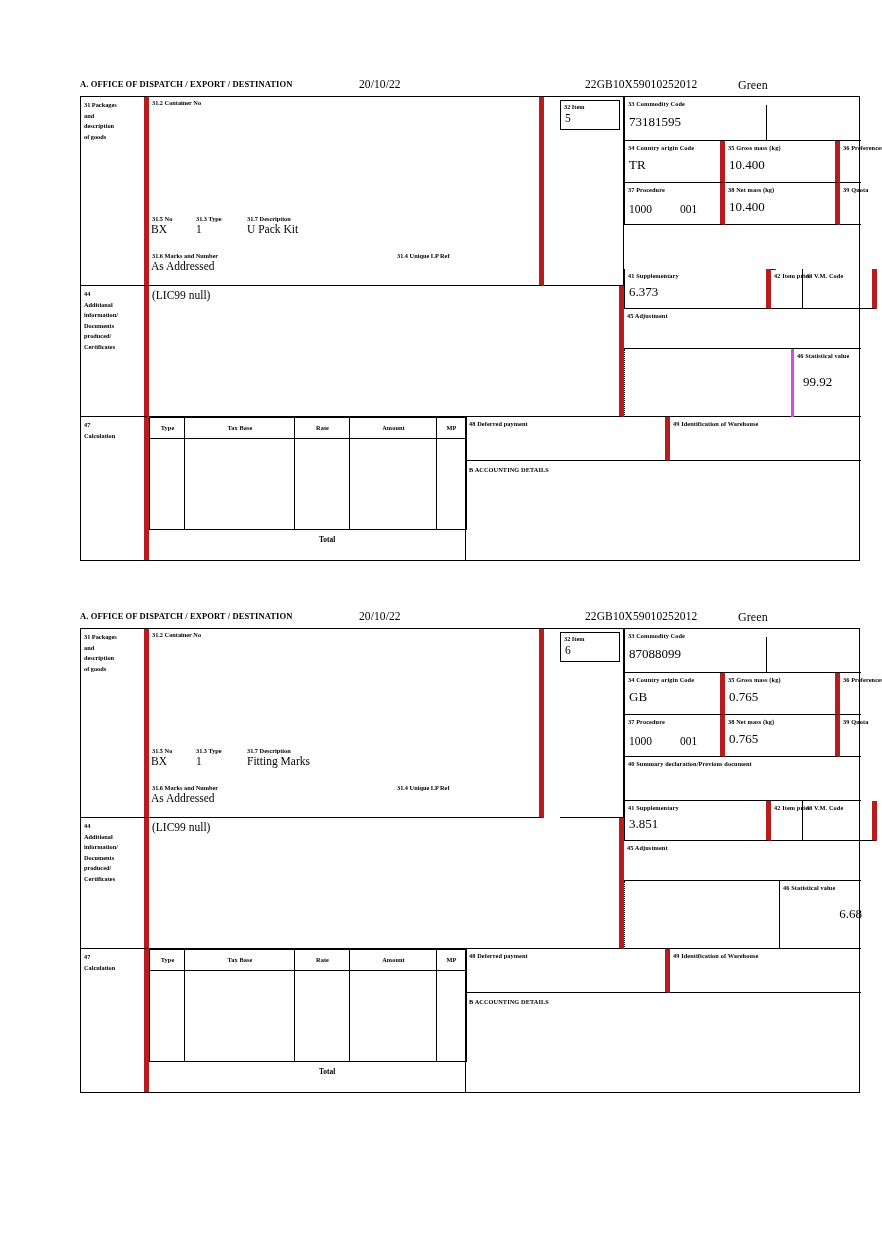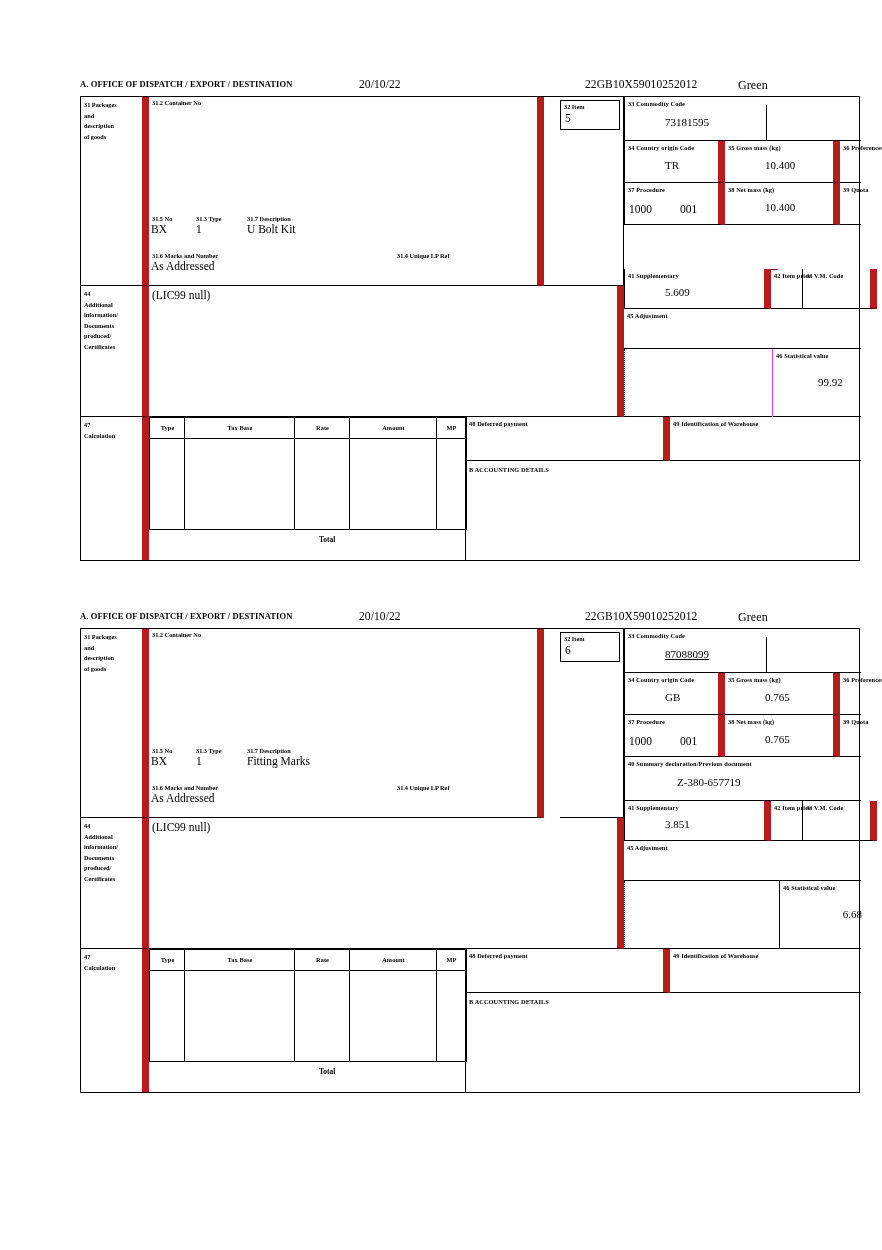--- a/index.html
+++ b/index.html
@@ -67,42 +67,41 @@
     height: 465px;
     border: 1px solid #000;
     box-sizing: border-box;
   }
   .cell {
     position: absolute;
     box-sizing: border-box;
   }
   .bb { border-bottom: 1px solid #000; }
   .bl { border-left: 1px solid #000; }
-  .br { border-right: 7px solid #b91c1c; }
+  .br { border-right: 5px solid #b91c1c; }
 
   .lbl {
     font-size: 6.3px;
     font-weight: bold;
     line-height: 9px;
     letter-spacing: 0.1px;
     padding: 2px 0 0 3px;
     font-family: "Liberation Serif", serif;
   }
   .lbl-tall {
     font-size: 6.3px;
     font-weight: bold;
     line-height: 10.5px;
     padding: 3px 0 0 3px;
   }
   .val {
-    font-size: 11px;
+    font-size: 13px;
     font-family: "Liberation Serif", serif;
     padding-left: 4px;
     line-height: 14px;
-    margin-left: 36px;
   }
   .center { text-align: center; }
   .inline-lbl {
     position: absolute;
     font-size: 6.3px;
     font-weight: bold;
   }
   .inline-val {
     position: absolute;
     font-size: 11.5px;
@@ -138,21 +137,21 @@
 
       <div class="cell br bb" style="left:68px;top:0;width:395px;height:189px;">
         <div class="inline-lbl" style="left:3px;top:2px;">31.2 Container No</div>
         <div class="inline-val" style="left:3px;top:12px;"></div>
 
         <div class="inline-lbl" style="left:3px;top:118px;">31.5 No</div>
         <div class="inline-lbl" style="left:47px;top:118px;">31.3 Type</div>
         <div class="inline-lbl" style="left:98px;top:118px;">31.7 Description</div>
         <div class="inline-val" style="left:2px;top:126px;">BX</div>
         <div class="inline-val" style="left:47px;top:126px;">1</div>
-        <div class="inline-val" style="left:98px;top:126px;">U Bolt Kit</div>
+        <div class="inline-val" style="left:98px;top:126px;">U Pack Kit</div>
 
         <div class="inline-lbl" style="left:3px;top:155px;">31.6 Marks and Number</div>
         <div class="inline-lbl" style="left:248px;top:155px;">31.4 Unique LP Ref</div>
         <div class="inline-val" style="left:2px;top:163px;">As Addressed</div>
         <div class="inline-val" style="left:248px;top:163px;"></div>
       </div>
 
       <div class="cell br bb" style="left:463px;top:0;width:16px;height:189px;border-right:none;"></div>
       <div class="cell" style="left:479px;top:3px;width:60px;height:30px;border:1px solid #000;">
         <div class="inline-lbl" style="left:3px;top:2px;">32 Item</div>
@@ -187,21 +186,21 @@
         <div class="lbl">38 Net mass (kg)</div>
         <div class="val" style="padding-top:6px;">10.400</div>
       </div>
       <div class="cell bb" style="left:759px;top:86px;width:21px;height:42px;">
         <div class="lbl" style="white-space:nowrap;">39 Quota</div>
       </div>
 
 
       <div class="cell bl br bb" style="left:543px;top:172px;width:147px;height:40px;">
         <div class="lbl">41 Supplementary</div>
-        <div class="val" style="padding-top:5px;">5.609</div>
+        <div class="val" style="padding-top:5px;">6.373</div>
       </div>
       <div class="cell br bb" style="left:690px;top:172px;width:105px;height:40px;width:106px;">
         <div class="lbl">42 Item price</div>
       </div>
       <div class="cell bb" style="left:796px;top:172px;width:0px;height:40px;"></div>
       <div class="cell bb" style="left:797px;top:172px;width:0;height:0;"></div>
       <div class="cell bb" style="left:690px;top:172px;width:0;height:0;"></div>
       <div class="cell bb br" style="left:690px;top:172px;width:0;height:0;"></div>
       <div class="cell bb" style="left:796px;top:172px;width:0;height:0;"></div>
       <div class="cell bb" style="left:690px;top:172px;width:0;height:0;"></div>
@@ -221,21 +220,21 @@
       <div class="cell br bb" style="left:68px;top:189px;width:475px;height:131px;">
         <div class="inline-val" style="left:3px;top:3px;">(LIC99 null)</div>
       </div>
 
       <div class="cell bb" style="left:543px;top:212px;width:237px;height:40px;">
         <div class="lbl">45 Adjustment</div>
       </div>
 
       <div class="cell bb" style="left:543px;top:252px;width:237px;height:68px;">
         <div style="position:absolute;left:0;top:0;width:1px;height:68px;border-left:1px dotted #000;"></div>
-        <div style="position:absolute;left:148px;top:0;width:82px;height:68px;border-left:1px solid #d946ef;">
+        <div style="position:absolute;left:167px;top:0;width:82px;height:68px;border-left:3px solid #d946ef;">
           <div class="lbl">46 Statistical value</div>
           <div class="val" style="padding-top:15px;padding-left:9px;">99.92</div>
         </div>
       </div>
 
       <div class="cell lbl-tall br" style="left:0;top:320px;width:68px;height:143px;">
         <div>47</div>
         <div>Calculation</div>
       </div>
 
@@ -324,21 +323,21 @@
       </div>
 
       <div class="cell" style="left:479px;top:3px;width:60px;height:30px;border:1px solid #000;">
         <div class="inline-lbl" style="left:3px;top:2px;">32 Item</div>
         <div class="inline-val" style="left:4px;top:11px;">6</div>
       </div>
       <div class="cell br bb" style="left:479px;top:0;width:64px;height:189px;border-right:1px solid #000;border-bottom:1px solid #000;"></div>
 
       <div class="cell bl bb" style="left:543px;top:0;width:237px;height:44px;border-left:1px solid #000;">
         <div class="lbl">33 Commodity Code</div>
-        <div class="val" style="padding-top:7px;text-decoration:underline;">87088099</div>
+        <div class="val" style="padding-top:7px;">87088099</div>
       </div>
       <div class="cell" style="left:685px;top:8px;width:1px;height:36px;border-left:1px solid #000;"></div>
 
       <div class="cell bl br bb" style="left:543px;top:44px;width:101px;height:42px;">
         <div class="lbl">34 Country origin Code</div>
         <div class="val" style="padding-top:6px;">GB</div>
       </div>
       <div class="cell br bb" style="left:644px;top:44px;width:115px;height:42px;">
         <div class="lbl">35 Gross mass (kg)</div>
         <div class="val" style="padding-top:6px;">0.765</div>
@@ -355,21 +354,20 @@
       <div class="cell br bb" style="left:644px;top:86px;width:115px;height:42px;">
         <div class="lbl">38 Net mass (kg)</div>
         <div class="val" style="padding-top:6px;">0.765</div>
       </div>
       <div class="cell bb" style="left:759px;top:86px;width:21px;height:42px;">
         <div class="lbl" style="white-space:nowrap;">39 Quota</div>
       </div>
 
       <div class="cell bl bb" style="left:543px;top:128px;width:237px;height:44px;">
         <div class="lbl">40 Summary declaration/Previous document</div>
-        <div class="val" style="padding-top:7px;padding-left:16px;">Z-380-657719</div>
       </div>
 
       <div class="cell bl br bb" style="left:543px;top:172px;width:147px;height:40px;">
         <div class="lbl">41 Supplementary</div>
         <div class="val" style="padding-top:5px;">3.851</div>
       </div>
       <div class="cell br bb" style="left:690px;top:172px;width:106px;height:40px;">
         <div class="lbl">42 Item price</div>
       </div>
       <div class="cell bb" style="left:721px;top:172px;width:59px;height:40px;border-left:1px solid #000;">

